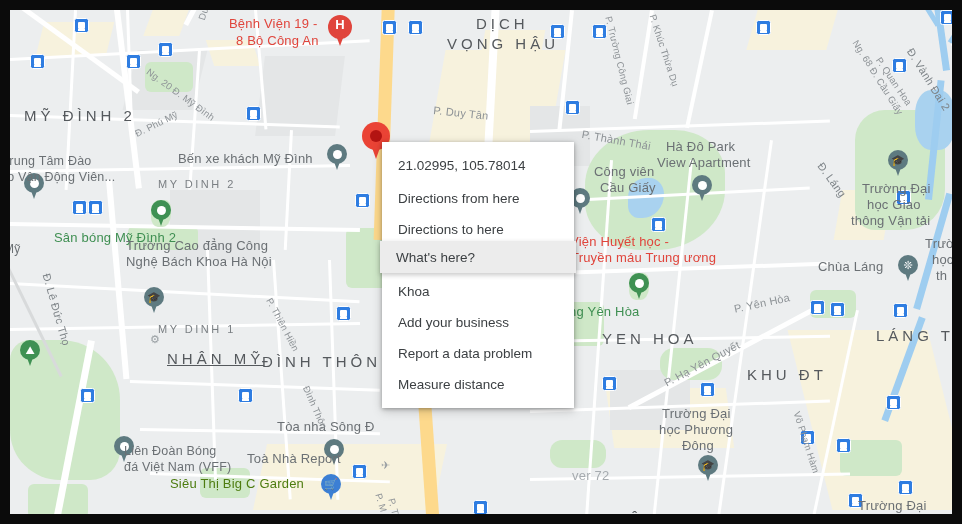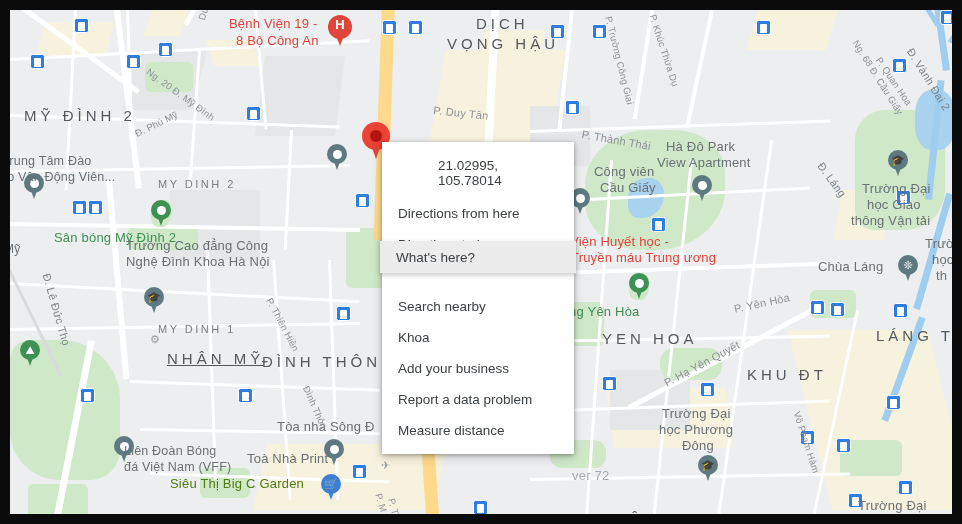--- a/index.html
+++ b/index.html
@@ -59,21 +59,21 @@
 
   .icn{position:absolute;font-size:9px;color:#fff;text-align:center;}
   .pin .glyph{position:absolute;top:3px;left:0;width:20px;text-align:center;
               font-size:11px;color:#fff;line-height:14px;}
   .pin.red .glyph{top:5px;width:28px;font-size:15px;}
 
   
   #menu{position:absolute;left:372px;top:132px;width:192px;background:#fff;
         box-shadow:0 1px 4px rgba(0,0,0,.30), 0 3px 10px rgba(0,0,0,.18);
         font-size:13.5px;color:#3c4043;padding:6px 0 8px 0;}
-  #menu .coords{padding:10px 16px 10px 16px;color:#3c4043;font-size:13.5px;margin-left:40px;}
+  #menu .coords{padding:10px 16px 10px 16px;color:#3c4043;font-size:13.5px;}
   #menu .item{padding:8px 16px;color:#3c4043;font-size:13.5px;cursor:default;}
   #hover{position:absolute;left:370px;top:231px;width:196px;height:32px;background:#ececec;
          box-shadow:0 2px 5px rgba(0,0,0,.22);display:flex;align-items:center;
          padding-left:16px;box-sizing:border-box;font-size:13.5px;color:#3c4043;}
 </style>
 </head>
 <body>
 
 <div id="frame">
   <div id="map">
@@ -305,26 +305,27 @@
     <div class="lbl area big" style="left:552px;top:500px;">KHU ĐÔ</div>
     <div class="lbl area big" style="left:866px;top:317px;">LÁNG THU</div>
 
     <div class="lbl red" style="left:219px;top:6px;">Bệnh Viện 19 -</div>
     <div class="lbl red" style="left:226px;top:23px;">8 Bộ Công An</div>
     <div class="lbl red" style="left:560px;top:224px;">Viện Huyết học -</div>
     <div class="lbl red" style="left:561px;top:240px;">Truyền máu Trung ương</div>
 
     <div class="lbl poi" style="left:-8px;top:144px;">Trung Tâm Đào</div>
     <div class="lbl poi" style="left:-10px;top:160px;">ạo Vận Động Viên...</div>
+    <div class="lbl poi" style="left:168px;top:141px;font-size:13px;">Bến xe khách Mỹ Đình</div>
     <div class="lbl grn" style="left:44px;top:220px;font-size:13px;">Sân bóng Mỹ Đình 2</div>
     <div class="lbl poi" style="left:116px;top:228px;font-size:13px;">Trường Cao đẳng Công</div>
-    <div class="lbl poi" style="left:116px;top:244px;font-size:13px;">Nghệ Đình Khoa Hà Nội</div>
+    <div class="lbl poi" style="left:116px;top:244px;font-size:13px;">Nghệ Bách Khoa Hà Nội</div>
     <div class="lbl poi" style="left:114px;top:434px;">Liên Đoàn Bóng</div>
     <div class="lbl poi" style="left:114px;top:450px;">đá Việt Nam (VFF)</div>
-    <div class="lbl poi" style="left:237px;top:441px;font-size:13px;">Toà Nhà Print</div>
+    <div class="lbl poi" style="left:237px;top:441px;font-size:13px;">Toà Nhà Report</div>
     <div class="lbl poi" style="left:267px;top:409px;font-size:13px;">Tòa nhà Sông Đ</div>
     <div class="lbl blue" style="left:160px;top:466px;font-size:13px;">Siêu Thị Big C Garden</div>
 
     <div class="lbl poi" style="left:656px;top:129px;font-size:13px;">Hà Đô Park</div>
     <div class="lbl poi" style="left:647px;top:145px;font-size:13px;">View Apartment</div>
     <div class="lbl poi" style="left:584px;top:154px;font-size:13px;">Công viên</div>
     <div class="lbl poi" style="left:590px;top:170px;font-size:13px;">Cầu Giấy</div>
     <div class="lbl grn" style="left:533px;top:294px;font-size:13px;">n bóng Yên Hòa</div>
     <div class="lbl poi" style="left:652px;top:396px;font-size:13px;">Trường Đại</div>
     <div class="lbl poi" style="left:649px;top:412px;font-size:13px;">học Phương</div>
@@ -358,21 +359,20 @@
     <div class="lbl street" style="left:264px;top:286px;transform:rotate(62deg);transform-origin:0 0;">P. Thiên Hiền</div>
     <div class="lbl street" style="left:301px;top:374px;transform:rotate(66deg);transform-origin:0 0;">Đình Thôn</div>
     <div class="lbl street" style="left:374px;top:482px;transform:rotate(74deg);transform-origin:0 0;">P. M</div>
     <div class="lbl street" style="left:387px;top:487px;transform:rotate(76deg);transform-origin:0 0;">P. T</div>
 
     <div id="menu">
       <div class="coords">21.02995, 105.78014</div>
       <div class="item">Directions from here</div>
       <div class="item">Directions to here</div>
       <div class="item" style="visibility:hidden;">What's here?</div>
-      <div class="item">Search nearby</div>
       <div class="item">Khoa</div>
       <div class="item">Add your business</div>
       <div class="item">Report a data problem</div>
       <div class="item">Measure distance</div>
     </div>
 
     <div id="hover">What's here?</div>
 
   </div>
 </div>

